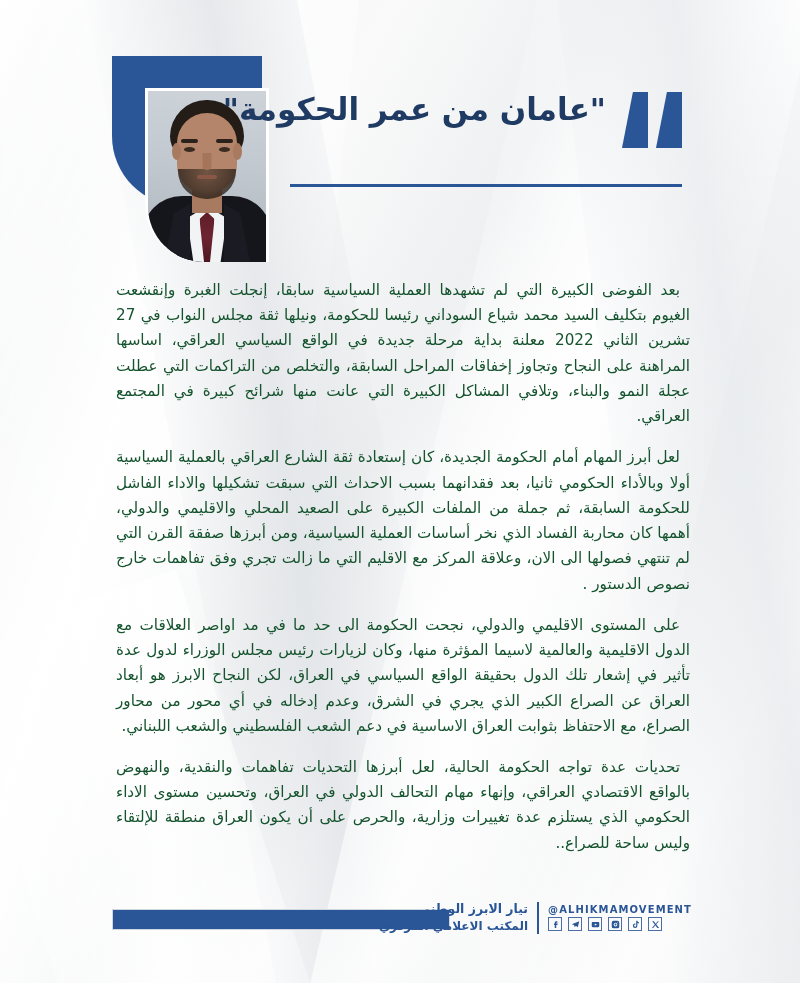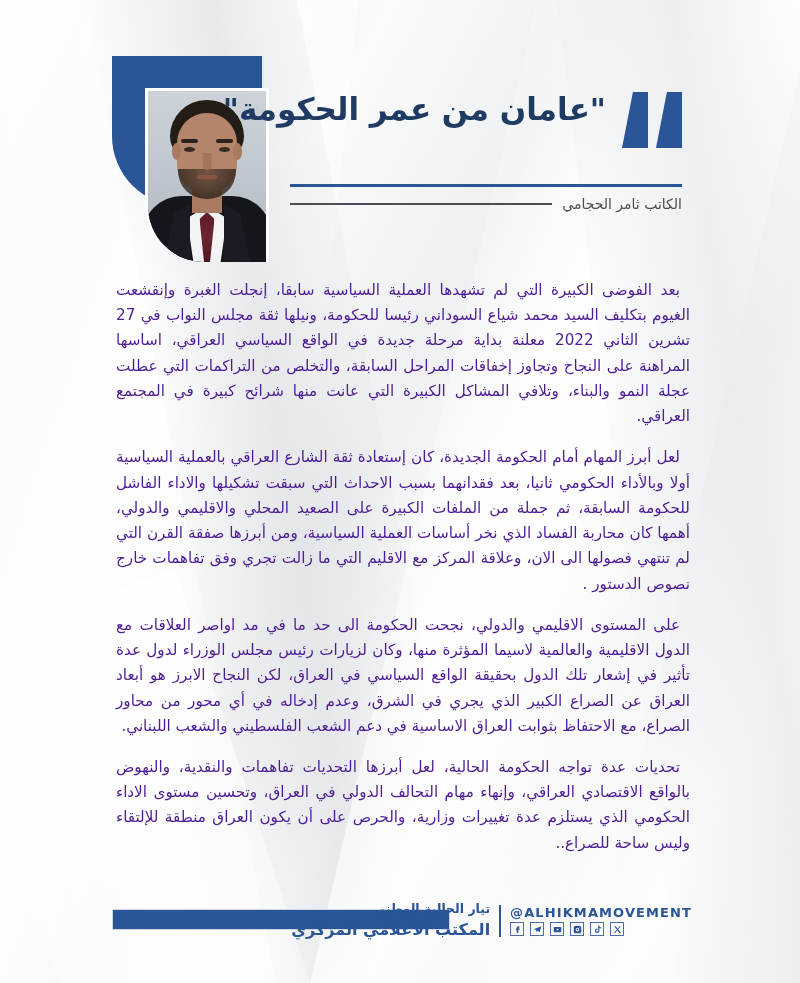--- a/index.html
+++ b/index.html
@@ -192,21 +192,21 @@
   .rule-gray{
     flex:1 1 auto; height:2px; background:#4a4d52;
   }
 
   
   .article{
     position:absolute; top:278px; right:110px; left:116px;
     direction:rtl;
     text-align:justify;
     text-align-last:right;
-    color:#4c1d95;
+    color:#14532d;
     font-size:15.2px;
     line-height:1.66;
   }
   .article p{ margin:0; text-indent:10px; }
   .article p + p{ margin-top:16px; }
 
   
   .footer{
     position:absolute; left:0; right:0; top:900px; height:60px;
   }
@@ -218,25 +218,25 @@
   }
   .footer-right{
     position:absolute; right:108px; top:0;
     display:flex; align-items:center; gap:9px; direction:rtl;
   }
   .brand{
     text-align:right; direction:rtl;
     color:#2a5596; font-weight:bold; line-height:1.45;
   }
   .brand .l1{ font-size:12.5px; letter-spacing:1.3px; }
-  .brand .l2{ font-size:16px; }
+  .brand .l2{ font-size:12px; }
   .brand-div{ width:2px; height:32px; background:#2a5596; }
   .handle-col{ direction:ltr; text-align:left; }
   .handle{
-    font-size:13px; font-weight:bold; color:#2a5596;
+    font-size:10px; font-weight:bold; color:#2a5596;
     letter-spacing:1.1px; margin-bottom:2px; white-space:nowrap;
   }
   .social-row{ display:flex; gap:6px; }
   .social-ic{
     width:14px; height:14px;
     border:1px solid #4a6ea5;
     display:flex; align-items:center; justify-content:center;
     color:#2a5596;
   }
   .social-ic svg{ width:9px; height:9px; display:block; fill:#2a5596; }
@@ -284,24 +284,20 @@
     <div class="headline-block">
       <div class="quote-mark">
         <span class="qm-part left"></span>
         <span class="qm-part right"></span>
       </div>
 
       <div class="headline">"عامان من عمر الحكومة"</div>
 
       <div class="rule-blue"></div>
 
-      <div class="byline-row">
-        <span class="byline">الكاتب ثامر الحجامي</span>
-        <span class="rule-gray"></span>
-      </div>
     </div>
   </div>
 
   <div class="article">
     <p>بعد الفوضى الكبيرة التي لم تشهدها العملية السياسية سابقا، إنجلت الغبرة وإنقشعت الغيوم بتكليف السيد محمد شياع السوداني رئيسا للحكومة، ونيلها ثقة مجلس النواب في 27 تشرين الثاني 2022 معلنة بداية مرحلة جديدة في الواقع السياسي العراقي، اساسها المراهنة على النجاح وتجاوز إخفاقات المراحل السابقة، والتخلص من التراكمات التي عطلت عجلة النمو والبناء، وتلافي المشاكل الكبيرة التي عانت منها شرائح كبيرة في المجتمع العراقي.</p>
     <p>لعل أبرز المهام أمام الحكومة الجديدة، كان إستعادة  ثقة الشارع العراقي بالعملية السياسية أولا وبالأداء الحكومي ثانيا، بعد فقدانهما بسبب الاحداث التي سبقت تشكيلها والاداء الفاشل للحكومة السابقة، ثم جملة من الملفات الكبيرة على الصعيد المحلي والاقليمي والدولي، أهمها كان محاربة الفساد الذي نخر أساسات العملية السياسية، ومن أبرزها صفقة القرن التي لم تنتهي فصولها الى الان، وعلاقة المركز مع الاقليم التي ما زالت تجري وفق تفاهمات خارج نصوص الدستور .</p>
     <p>على المستوى الاقليمي والدولي، نجحت الحكومة الى حد ما في مد اواصر العلاقات مع الدول الاقليمية والعالمية لاسيما المؤثرة منها، وكان لزيارات رئيس مجلس الوزراء لدول عدة تأثير في إشعار تلك الدول بحقيقة الواقع السياسي في العراق، لكن النجاح الابرز هو أبعاد العراق عن الصراع الكبير الذي يجري في الشرق، وعدم إدخاله في أي محور من محاور الصراع، مع الاحتفاظ بثوابت العراق الاساسية في دعم الشعب الفلسطيني والشعب اللبناني.</p>
     <p>تحديات عدة تواجه الحكومة الحالية، لعل أبرزها التحديات تفاهمات والنقدية، والنهوض بالواقع الاقتصادي العراقي، وإنهاء مهام التحالف الدولي في العراق، وتحسين مستوى الاداء الحكومي الذي يستلزم عدة تغييرات وزارية، والحرص على أن يكون العراق منطقة للإلتقاء وليس ساحة للصراع..</p>
   </div>
 
@@ -342,19 +338,19 @@
             <svg viewBox="0 0 24 24">
                 <path d="M3 3h4.5l5 6.7L17.8 3H21l-7.2 8.6L21.4 21H17l-5.4-7.2L5.8 21H2.6l7.7-9.2L3 3z"></path>
               </svg>
           </span>
         </div>
       </div>
 
       <div class="brand-div"></div>
 
       <div class="brand">
-        <div class="l1">تيار الحالية الوطني</div>
+        <div class="l1">تيار الابرز الوطني</div>
         <div class="l2">المكتب الاعلامي المركزي</div>
       </div>
     </div>
   </div>
 
 </div>
 
 </body></html>

